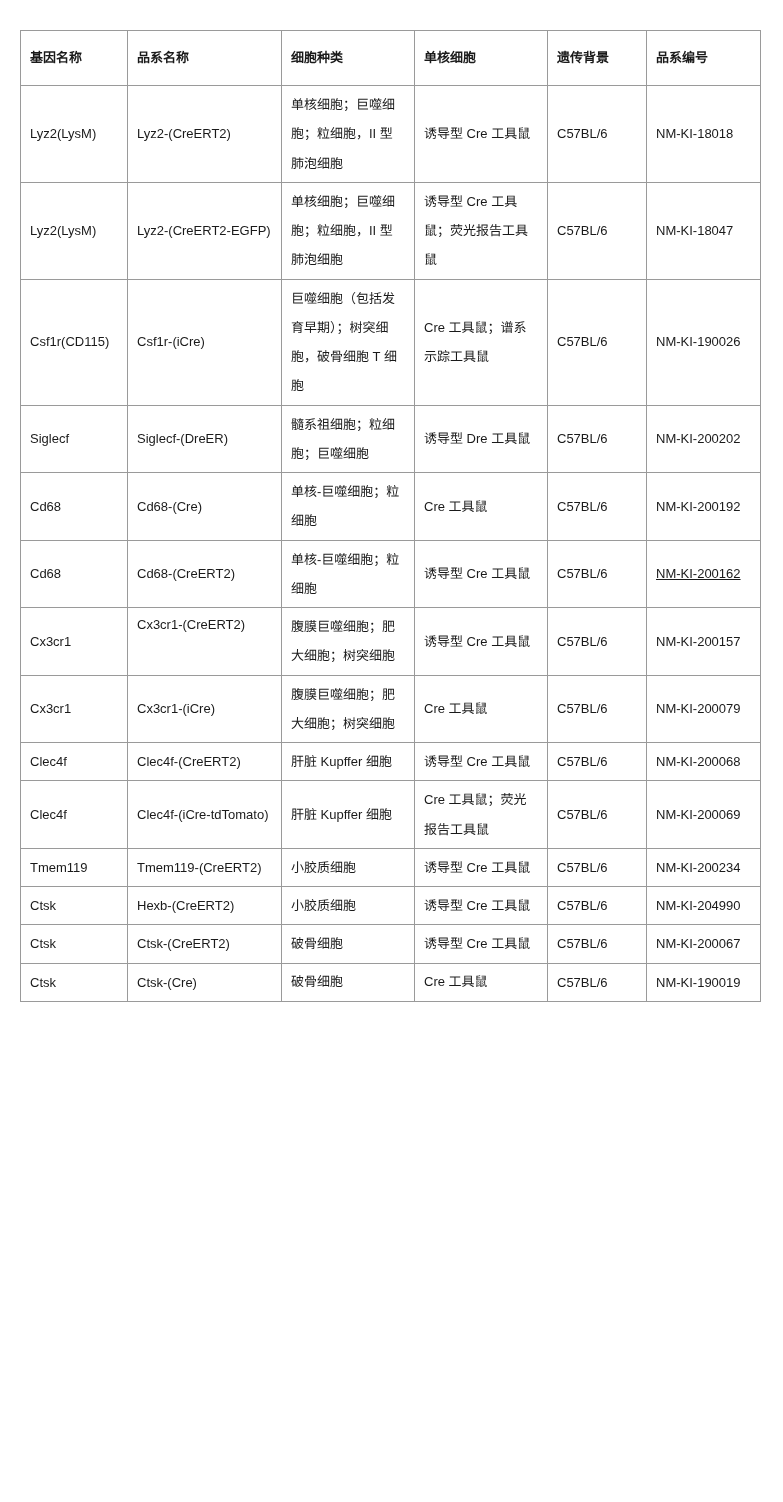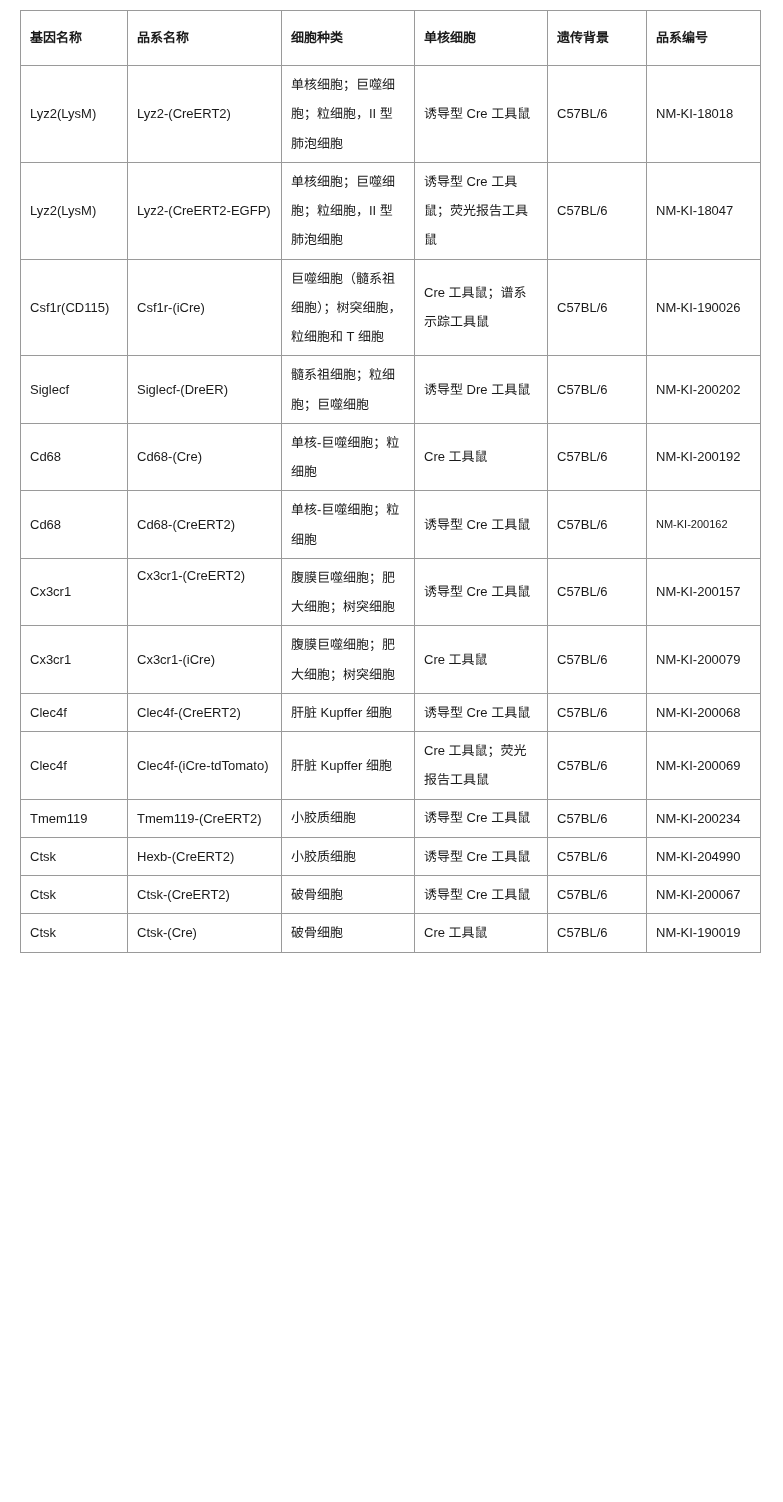--- a/index.html
+++ b/index.html
@@ -28,20 +28,21 @@
     left: 20px;
     top: 10px;
     width: 740px;
   }
 
   table.data-table {
     border-collapse: collapse;
     width: 740px;
     table-layout: fixed;
     background: #a16207;
+    margin-top: 20px;
   }
 
   table.data-table th,
   table.data-table td {
     border: 1px solid #9a9a9a;
     padding: 4px 9px;
     vertical-align: middle;
     text-align: left;
     font-size: 13px;
     line-height: 2.25;
@@ -92,21 +93,22 @@
   }
 
   
   td.cell-strain.top-aligned {
     vertical-align: top;
     padding-top: 2px;
   }
 
   
   td.cell-num.small {
-    font-size: 11px;
+    font-size: 13px;
+    text-decoration: underline;
   }
 </style>
 </head>
 <body>
 
 <div class="page">
   <div class="table-wrap">
     <table class="data-table">
       <colgroup>
         <col class="c-gene">
@@ -139,21 +141,21 @@
             <td class="cell-gene">Lyz2(LysM)</td>
             <td class="cell-strain">Lyz2-(CreERT2-EGFP)</td>
             <td class="cell-cell">单核细胞；巨噬细胞；粒细胞，II 型肺泡细胞</td>
             <td class="cell-app">诱导型 Cre 工具鼠；荧光报告工具鼠</td>
             <td class="cell-bg">C57BL/6</td>
             <td class="cell-num">NM-KI-18047</td>
           </tr>
           <tr>
             <td class="cell-gene">Csf1r(CD115)</td>
             <td class="cell-strain">Csf1r-(iCre)</td>
-            <td class="cell-cell">巨噬细胞（髓系祖细胞）；树突细胞，粒细胞和 T 细胞</td>
+            <td class="cell-cell">巨噬细胞（包括发育早期）；树突细胞，破骨细胞 T 细胞</td>
             <td class="cell-app">Cre 工具鼠；谱系示踪工具鼠</td>
             <td class="cell-bg">C57BL/6</td>
             <td class="cell-num">NM-KI-190026</td>
           </tr>
           <tr>
             <td class="cell-gene">Siglecf</td>
             <td class="cell-strain">Siglecf-(DreER)</td>
             <td class="cell-cell">髓系祖细胞；粒细胞；巨噬细胞</td>
             <td class="cell-app">诱导型 Dre 工具鼠</td>
             <td class="cell-bg">C57BL/6</td>

